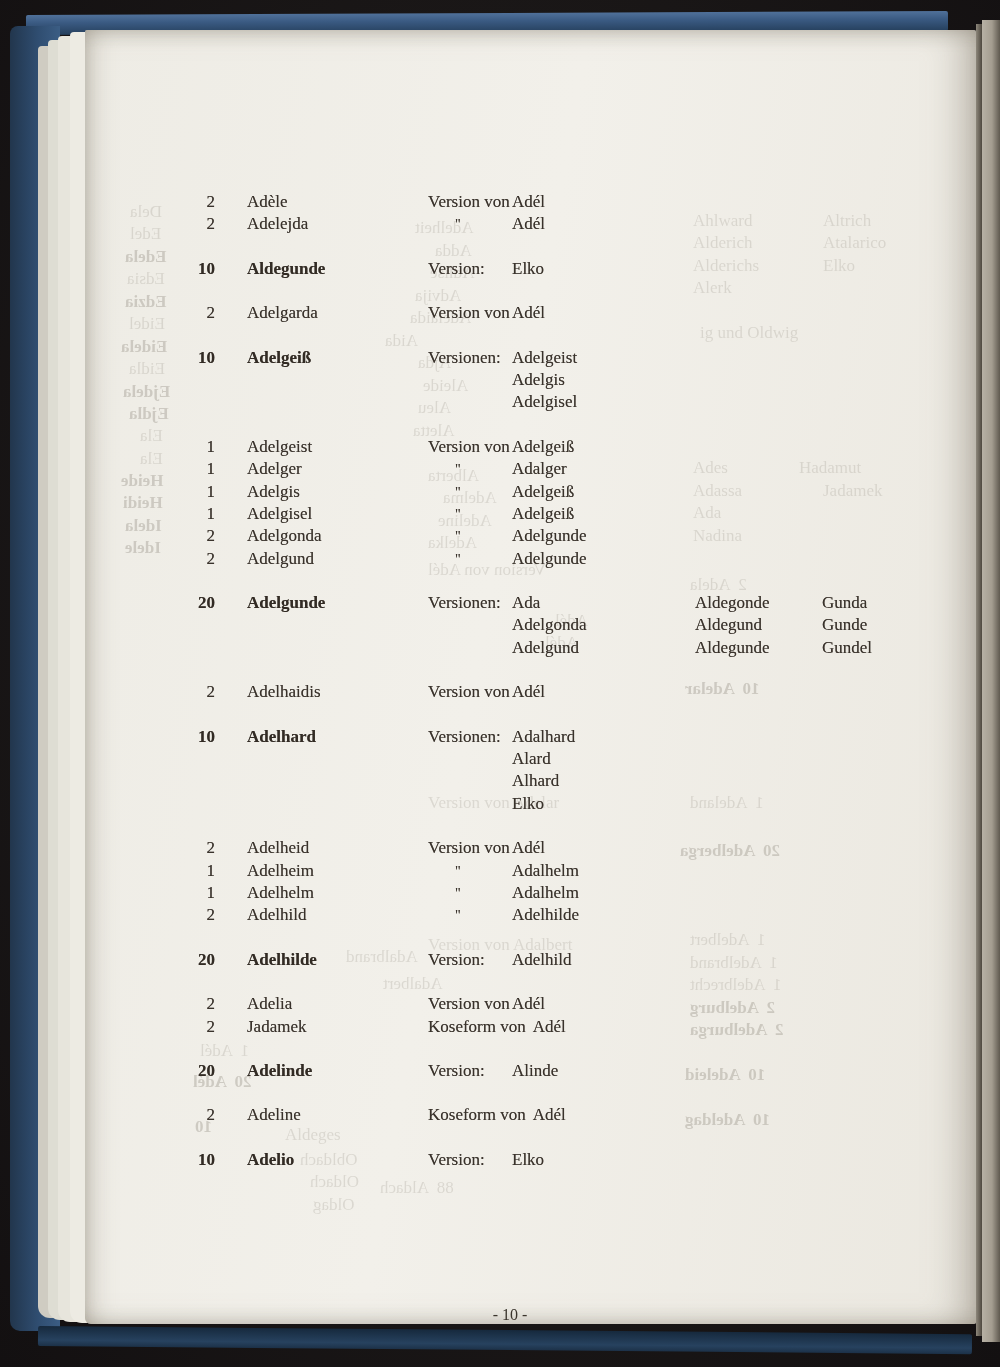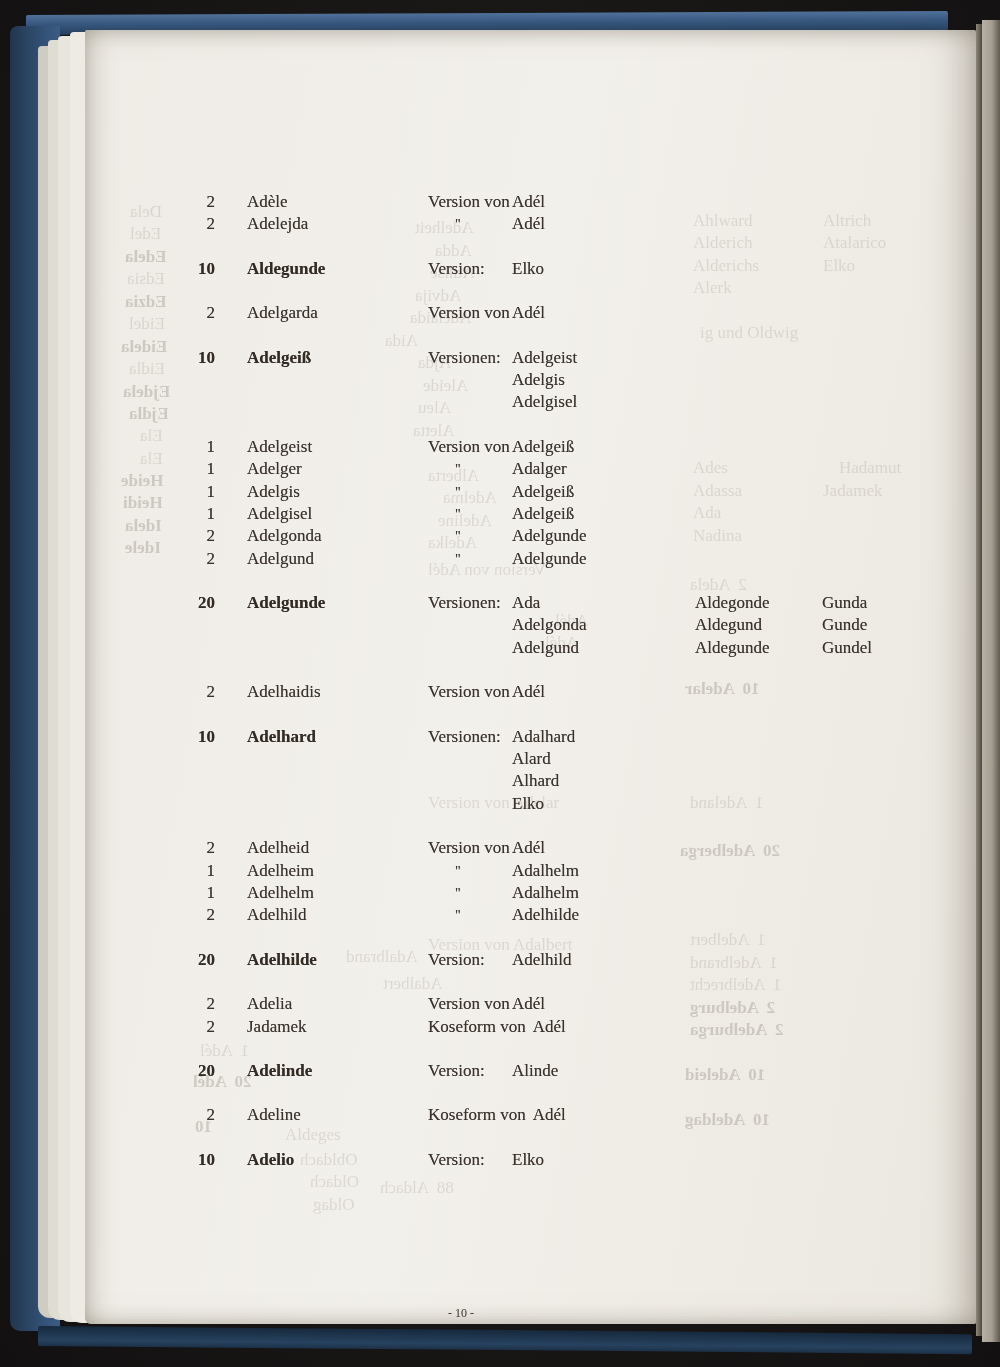--- a/index.html
+++ b/index.html
@@ -42,22 +42,22 @@
   .blk.gap{margin-top:22px;}
   .line span{display:inline-block;vertical-align:baseline;}
   .c-num{width:30px;text-align:right;}
   .c-name{margin-left:32px;width:181px;}
   .c-lab{width:84px;box-sizing:border-box;}
   .c-lab.auto{width:auto;margin-right:7px;}
   .c-lab.ditto{padding-left:27px;font-size:14px;}
   .c-val.w{width:183px;}
   .c-4{width:127px;}
   .b{font-weight:bold;color:#322b24;}
-  .pagenum{position:absolute;left:363px;top:1276px;width:80px;
-    font-size:12px;color:#3a342c;}
+  .pagenum{position:absolute;left:385px;top:1276px;width:80px;text-align:center;
+    font-size:16px;color:#3a342c;}
   
   .ghost{position:absolute;font-size:17px;color:#6e675a;opacity:.17;
     filter:blur(.5px);white-space:pre;line-height:20px;}
   .ghost.m{transform:scaleX(-1);}
   .ghost.b{font-weight:600;opacity:.26;}
 </style>
 </head>
 <body>
 
 <div class="scene">
@@ -104,21 +104,21 @@
         <span class="ghost m" style="left: 343px; top: 503px;">Adelka</span>
         <span class="ghost" style="left: 608px; top: 181px;">Ahlward</span>
         <span class="ghost" style="left: 738px; top: 181px;">Altrich</span>
         <span class="ghost" style="left: 608px; top: 203px;">Alderich</span>
         <span class="ghost" style="left: 738px; top: 203px;">Atalarico</span>
         <span class="ghost" style="left: 608px; top: 226px;">Alderichs</span>
         <span class="ghost" style="left: 738px; top: 226px;">Elko</span>
         <span class="ghost" style="left: 608px; top: 248px;">Alerk</span>
         <span class="ghost" style="left: 615px; top: 293px;">ig und Oldwig</span>
         <span class="ghost" style="left: 608px; top: 428px;">Ades</span>
-        <span class="ghost" style="left: 754px; top: 428px;">Hadamut</span>
+        <span class="ghost" style="left: 714px; top: 428px;">Hadamut</span>
         <span class="ghost" style="left: 608px; top: 451px;">Adassa</span>
         <span class="ghost" style="left: 738px; top: 451px;">Jadamek</span>
         <span class="ghost" style="left: 608px; top: 473px;">Ada</span>
         <span class="ghost" style="left: 608px; top: 496px;">Nadina</span>
         <span class="ghost m" style="left: 605px; top: 545px;">2  Adela</span>
         <span class="ghost m b" style="left: 600px; top: 649px;">10  Adelar</span>
         <span class="ghost m" style="left: 605px; top: 763px;">1  Adeland</span>
         <span class="ghost m b" style="left: 595px; top: 811px;">20  Adelberga</span>
         <span class="ghost m" style="left: 605px; top: 900px;">1  Adelbert</span>
         <span class="ghost m" style="left: 605px; top: 923px;">1  Adelbrand</span>

